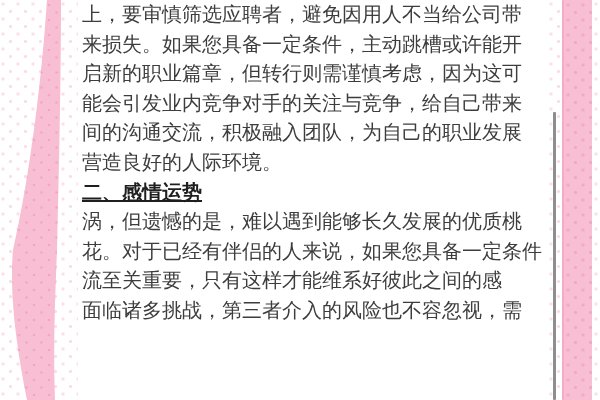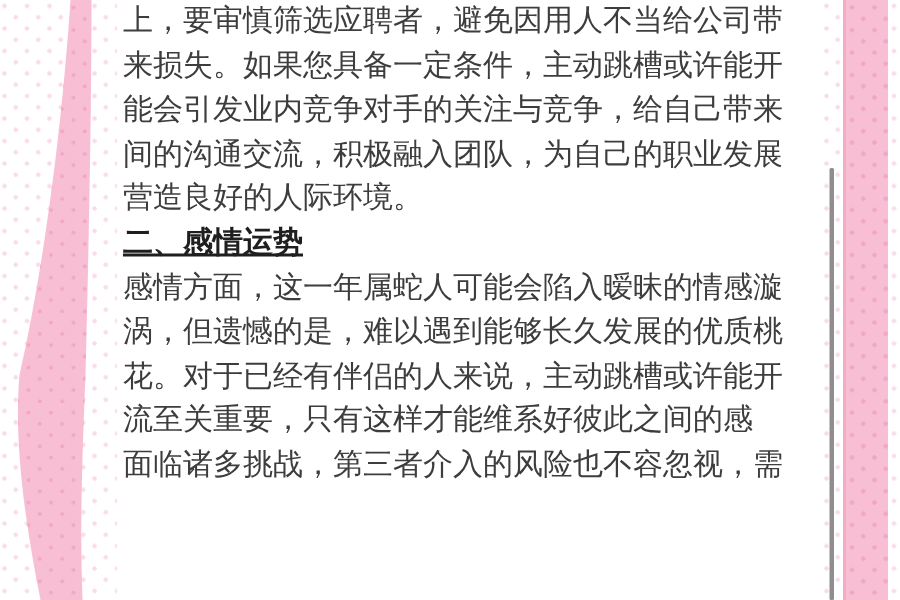--- a/index.html
+++ b/index.html
@@ -78,24 +78,24 @@
     <path d="M47,0 C42,75 31,170 13,250 C9,295 17,350 27,400 L55,400 C53,350 55,300 57,250 C59,170 61,80 61,0 Z" fill="url(#ribbonDots)"></path>
   </svg>
 
   <div class="pink-band"></div>
 
   <div class="scrollbar"></div>
 
   <div class="article">
       <div class="line body">上，要审慎筛选应聘者，避免因用人不当给公司带</div>
       <div class="line body">来损失。如果您具备一定条件，主动跳槽或许能开</div>
+      <div class="line body">启新的职业篇章，但转行则需谨慎考虑，因为这可</div>
       <div class="line body">能会引发业内竞争对手的关注与竞争，给自己带来</div>
       <div class="line body">间的沟通交流，积极融入团队，为自己的职业发展</div>
       <div class="line body">营造良好的人际环境。</div>
       <div class="line heading">二、感情运势</div>
-      <div class="line body">感情方面，这一年属蛇人可能会陷入暧昧的情感漩</div>
       <div class="line body">涡，但遗憾的是，难以遇到能够长久发展的优质桃</div>
-      <div class="line body">花。对于已经有伴侣的人来说，主动跳槽或许能开</div>
+      <div class="line body">花。对于已经有伴侣的人来说，如果您具备一定条件</div>
       <div class="line body">流至关重要，只有这样才能维系好彼此之间的感</div>
       <div class="line body">面临诸多挑战，第三者介入的风险也不容忽视，需</div>
     </div>
 
 </div>
 
 </body></html>

